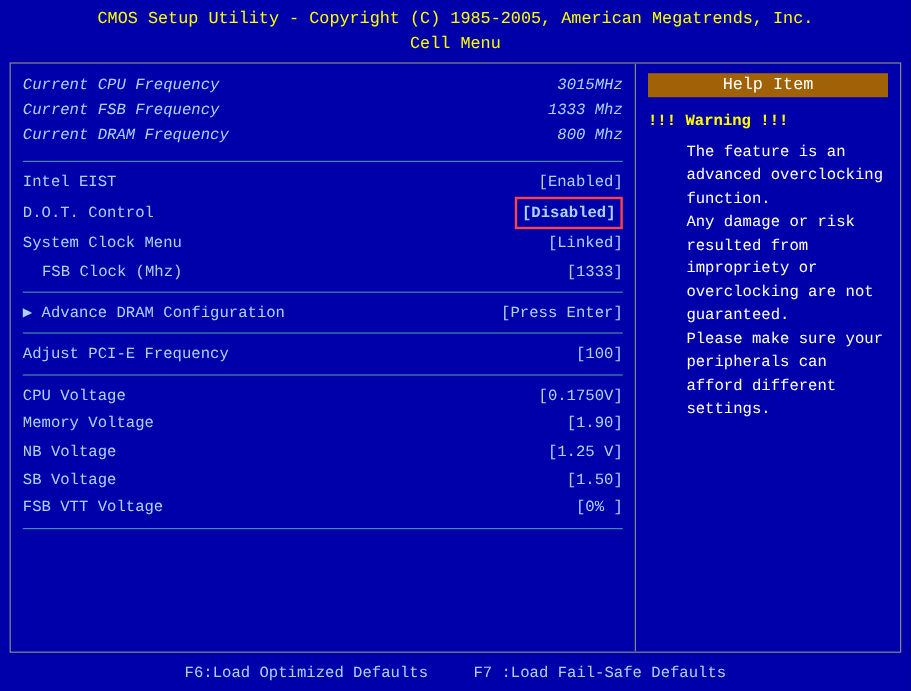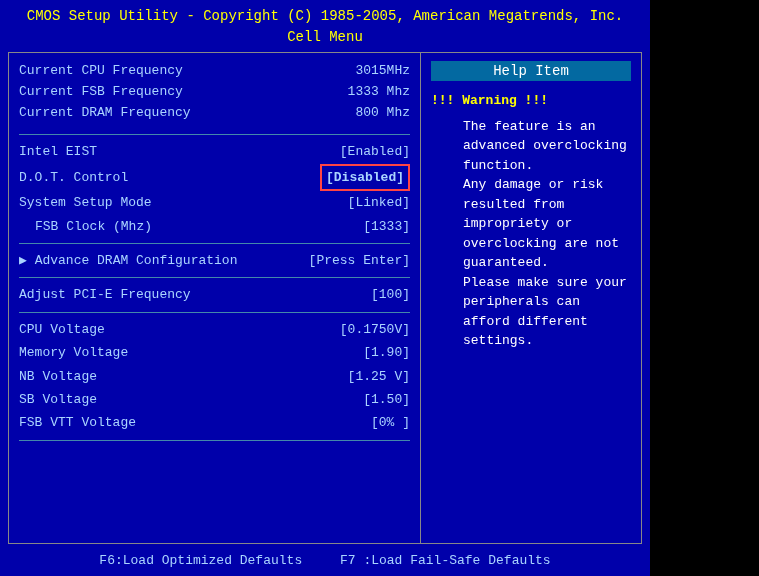--- a/index.html
+++ b/index.html
@@ -6,21 +6,21 @@
     body {
       width: 759px;
       height: 576px;
       background: #000;
       font-family: 'Courier New', Courier, monospace;
       font-size: 14px;
       color: #fff;
       overflow: hidden;
     }
     .screen {
-      width: 650px;
+      width: 759px;
       height: 576px;
       background: #0000aa;
       display: flex;
       flex-direction: column;
     }
     .title-bar {
       background: #0000aa;
       text-align: center;
       padding: 6px 0 2px 0;
       color: #ffff00;
@@ -47,41 +47,42 @@
       width: 220px;
       padding: 8px 10px;
       display: flex;
       flex-direction: column;
     }
     .right-panel-title {
       text-align: center;
       color: #fff;
       margin-bottom: 10px;
       font-size: 14px;
-      background: #0369a1;
+      background: #a16207;
       padding: 2px 16px;
     }
     .help-text {
       color: #fff;
       font-size: 13px;
       line-height: 1.5;
     }
     .help-warning {
       color: #ffff00;
       font-weight: bold;
     }
     .info-block {
       margin-bottom: 6px;
     }
     .info-row {
       display: flex;
       justify-content: space-between;
       color: #aad4ff;
       font-size: 13px;
       line-height: 1.6;
+      font-style: italic;
     }
     .info-row .label {
       color: #aad4ff;
     }
     .info-row .value {
       color: #aad4ff;
     }
     .divider {
       border: none;
       border-top: 1px solid #4488aa;
@@ -163,21 +164,21 @@
 
       <div class="setting-row">
         <span class="setting-label">Intel EIST</span>
         <span class="setting-value value-normal">[Enabled]</span>
       </div>
       <div class="setting-row selected">
         <span class="setting-label">D.O.T. Control</span>
         <span class="setting-value value-disabled">[Disabled]</span>
       </div>
       <div class="setting-row">
-        <span class="setting-label">System Setup Mode</span>
+        <span class="setting-label">System Clock Menu</span>
         <span class="setting-value value-normal">[Linked]</span>
       </div>
       <div class="setting-row sub-item">
         <span class="setting-label">FSB Clock (Mhz)</span>
         <span class="setting-value value-normal">[1333]</span>
       </div>
 
       <hr class="divider">
 
       <div class="setting-row arrow-item">

